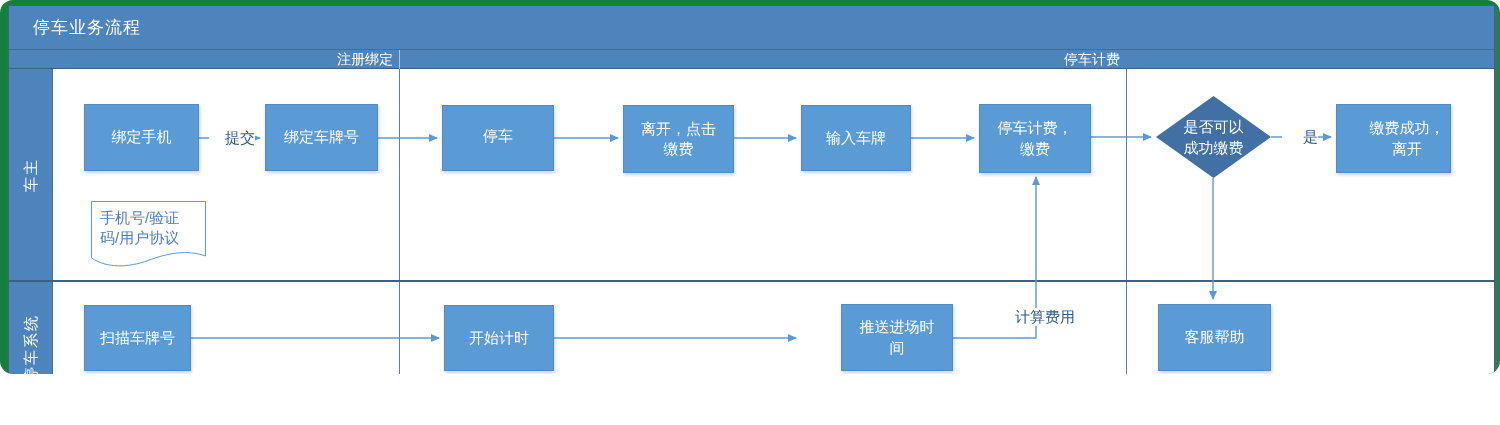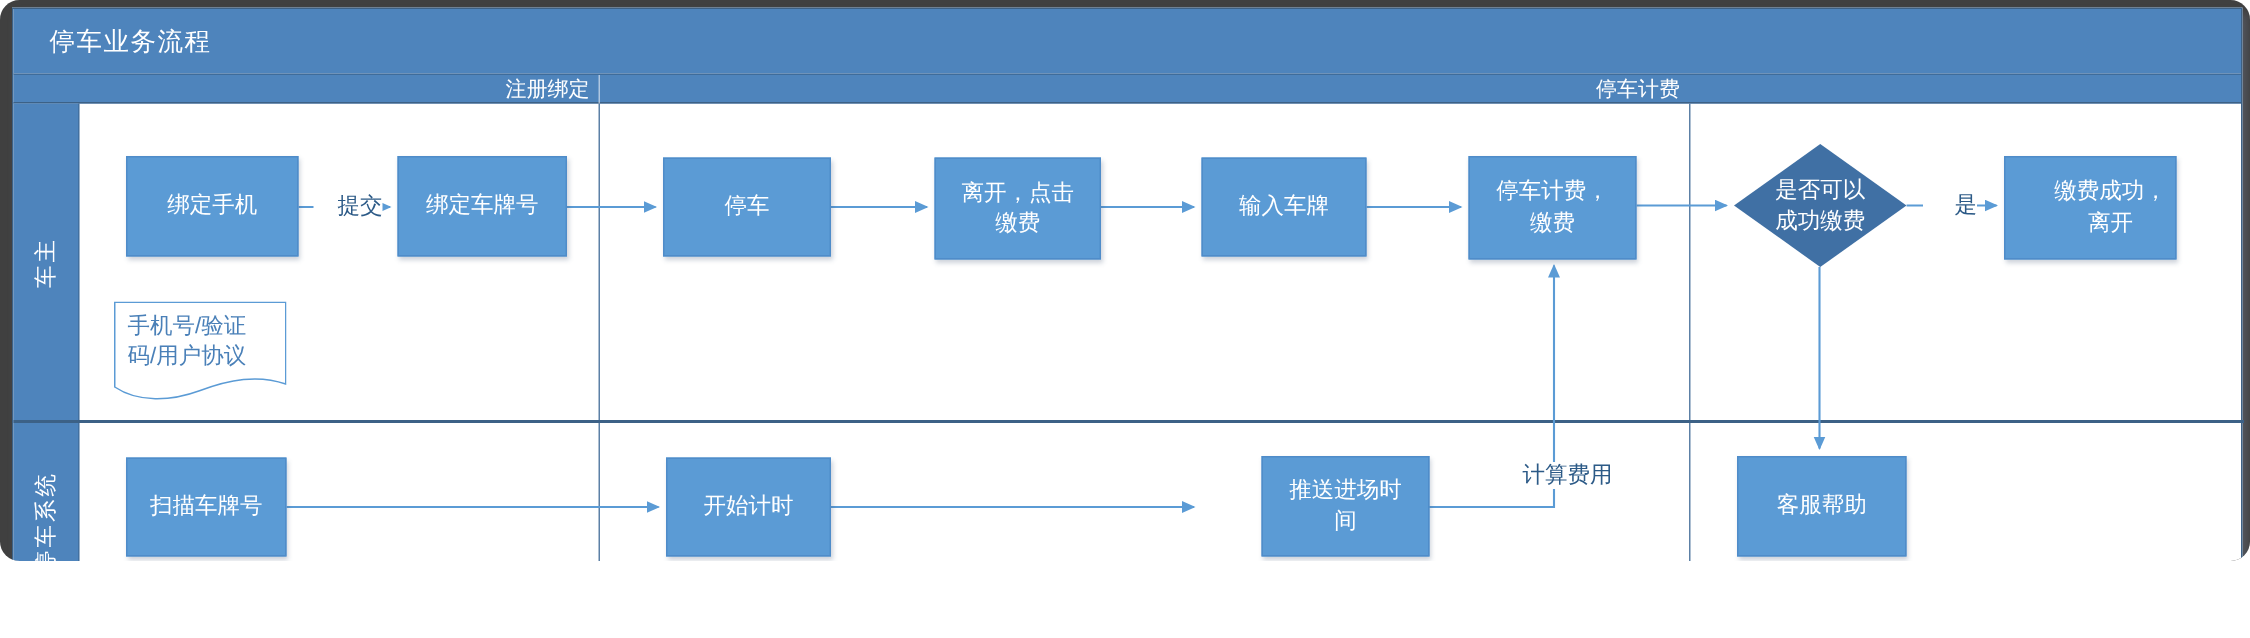--- a/index.html
+++ b/index.html
@@ -2,21 +2,21 @@
 <html style="--panel-blue: #4e84bc; --node-blue: #5b9bd5; --node-border: #4f8cc9; --decision-blue: #4070a4; --frame-dark: #3c6186; --connector-blue: #5b9bd5; --edge-label-text: #2c5a87; --doc-border: #5b9bd5; --doc-text: #4a80b8; --lane-text: #ffffff;"><head>
 <meta charset="utf-8">
 <style>
   :root{
     --panel-blue:#4e84bc; --node-blue:#5b9bd5; --node-border:#4f8cc9;
     --decision-blue:#4070a4; --frame-dark:#3c6186; --connector-blue:#5b9bd5;
     --edge-label-text:#2c5a87; --doc-border:#5b9bd5; --doc-text:#4a80b8; --lane-text:#ffffff;
   }
   *{margin:0;padding:0;box-sizing:border-box;}
   body{background:#ffffff;font-family:"Liberation Sans","DejaVu Sans",sans-serif;}
-  .stage{position:relative;width:1500px;height:374px;background:#404040;overflow:hidden;border-radius:13px;}
+  .stage{position:relative;width:1500px;height:374px;background:#15803d;overflow:hidden;border-radius:13px;}
   .frame{position:absolute;left:8px;top:5px;width:1487px;height:409px;background:#ffffff;
          border:1px solid var(--frame-dark);box-shadow:3px 4px 6px rgba(110,120,140,.45);}
   .title-bar{position:absolute;left:0;top:0;width:100%;height:43px;background:var(--panel-blue);
          display:flex;align-items:center;padding-left:24px;color:#fff;font-size:17px;letter-spacing:1px;}
   .phase-row{position:absolute;left:0;top:43px;width:100%;height:20px;background:var(--panel-blue);
          border-top:1px solid rgba(0,0,0,0.18);border-bottom:1px solid var(--frame-dark);}
   .phase-cell{position:absolute;top:0;height:19px;color:#fff;font-size:14px;line-height:19px;
          text-align:right;padding-right:6px;}
   .phase-cell.sep{border-left:1px solid rgba(255,255,255,0.55);}
   .lane-col{position:absolute;left:0;top:63px;width:44px;height:346px;background:var(--panel-blue);
@@ -87,36 +87,36 @@
       <path class="edge" d="M1082,131 H1142" marker-end="url(#arr)"></path>
       <path class="edge" d="M1262,131 H1322" marker-end="url(#arr)"></path>
       <path class="edge" d="M1204,172 V293" marker-end="url(#arr)"></path>
       <path class="edge" d="M182,332 H430" marker-end="url(#arr)"></path>
       <path class="edge" d="M545,332 H787" marker-end="url(#arr)"></path>
       <path class="edge" d="M904,332 L1027,332 L1027,171" marker-end="url(#arr)"></path>
     </svg>
 
     <div class="box" style="left:75px;top:98px;width:115px;height:67px;">绑定手机</div>
     <div class="box" style="left:256px;top:98px;width:113px;height:67px;">绑定车牌号</div>
-    <div class="box" style="left:433px;top:99px;width:112px;height:66px;">停车</div>
+    <div class="box" style="left:433px;top:99px;width:112px;height:66px;font-family:Liberation Mono, monospace;">停车</div>
     <div class="box" style="left:614px;top:99px;width:111px;height:68px;">离开，点击
 缴费</div>
     <div class="box" style="left:792px;top:99px;width:110px;height:66px;">输入车牌</div>
     <div class="box" style="left:970px;top:98px;width:112px;height:69px;">停车计费，
 缴费</div>
     <div class="box" style="left:1327px;top:98px;width:115px;height:69px;padding-left:27px;">缴费成功，
 离开</div>
 
     <div class="diamond-wrap" style="left:1147px;top:90px;width:115px;height:82px;">
       <div class="diamond-shape"></div>
       <div class="diamond-text">是否可以
 成功缴费</div>
     </div>
 
-    <div class="doc-shape" style="left:67px;top:195px;width:115px;height:68px;">
+    <div class="doc-shape" style="left:82px;top:195px;width:115px;height:68px;">
       <svg viewBox="0 0 115 68" preserveAspectRatio="none">
         <path d="M0.5,0.5 H114.5 V55 C96,48.5 77,52 57,59.5 C38,66.5 16,67.5 0.5,57 Z" fill="#ffffff" stroke="#5b9bd5" stroke-width="1"></path>
       </svg>
       <div class="doc-text">手机号/验证
 码/用户协议</div>
     </div>
 
     <div class="box" style="left:435px;top:299px;width:110px;height:66px;">开始计时</div>
     <div class="box" style="left:75px;top:299px;width:107px;height:66px;">扫描车牌号</div>
     <div class="box" style="left:832px;top:298px;width:112px;height:67px;">推送进场时

